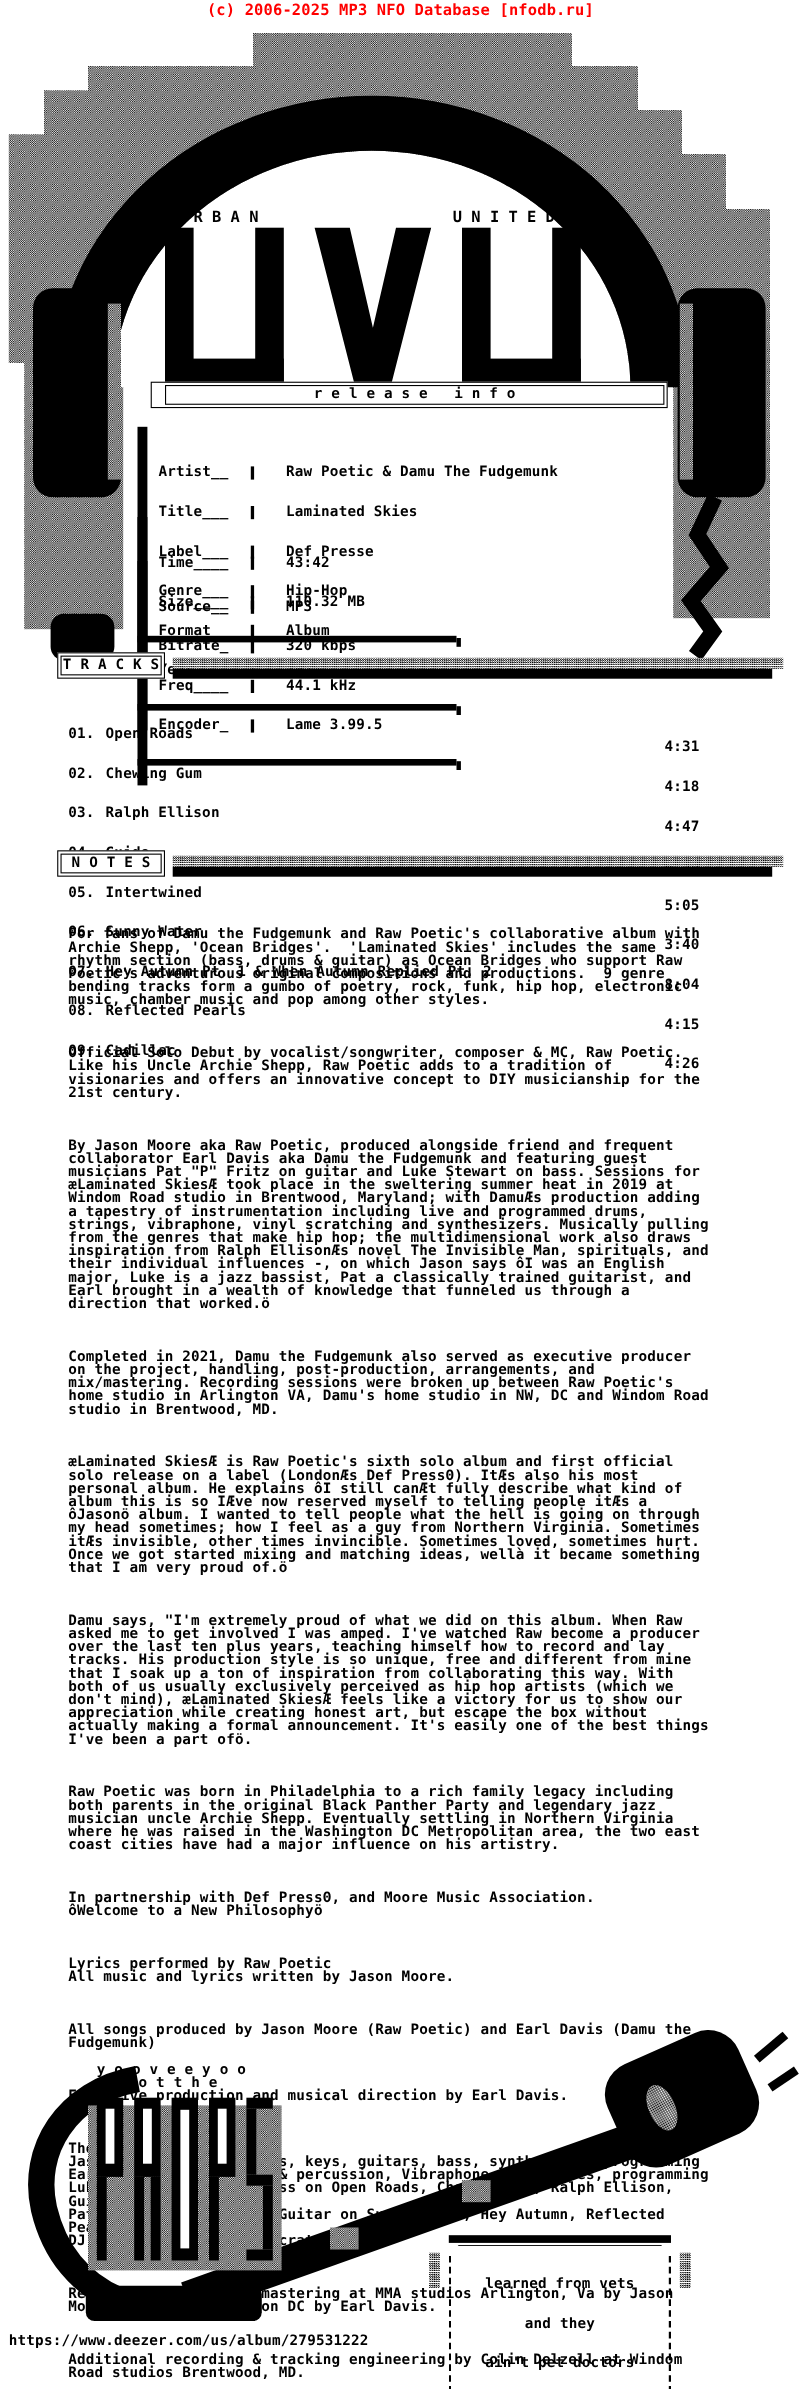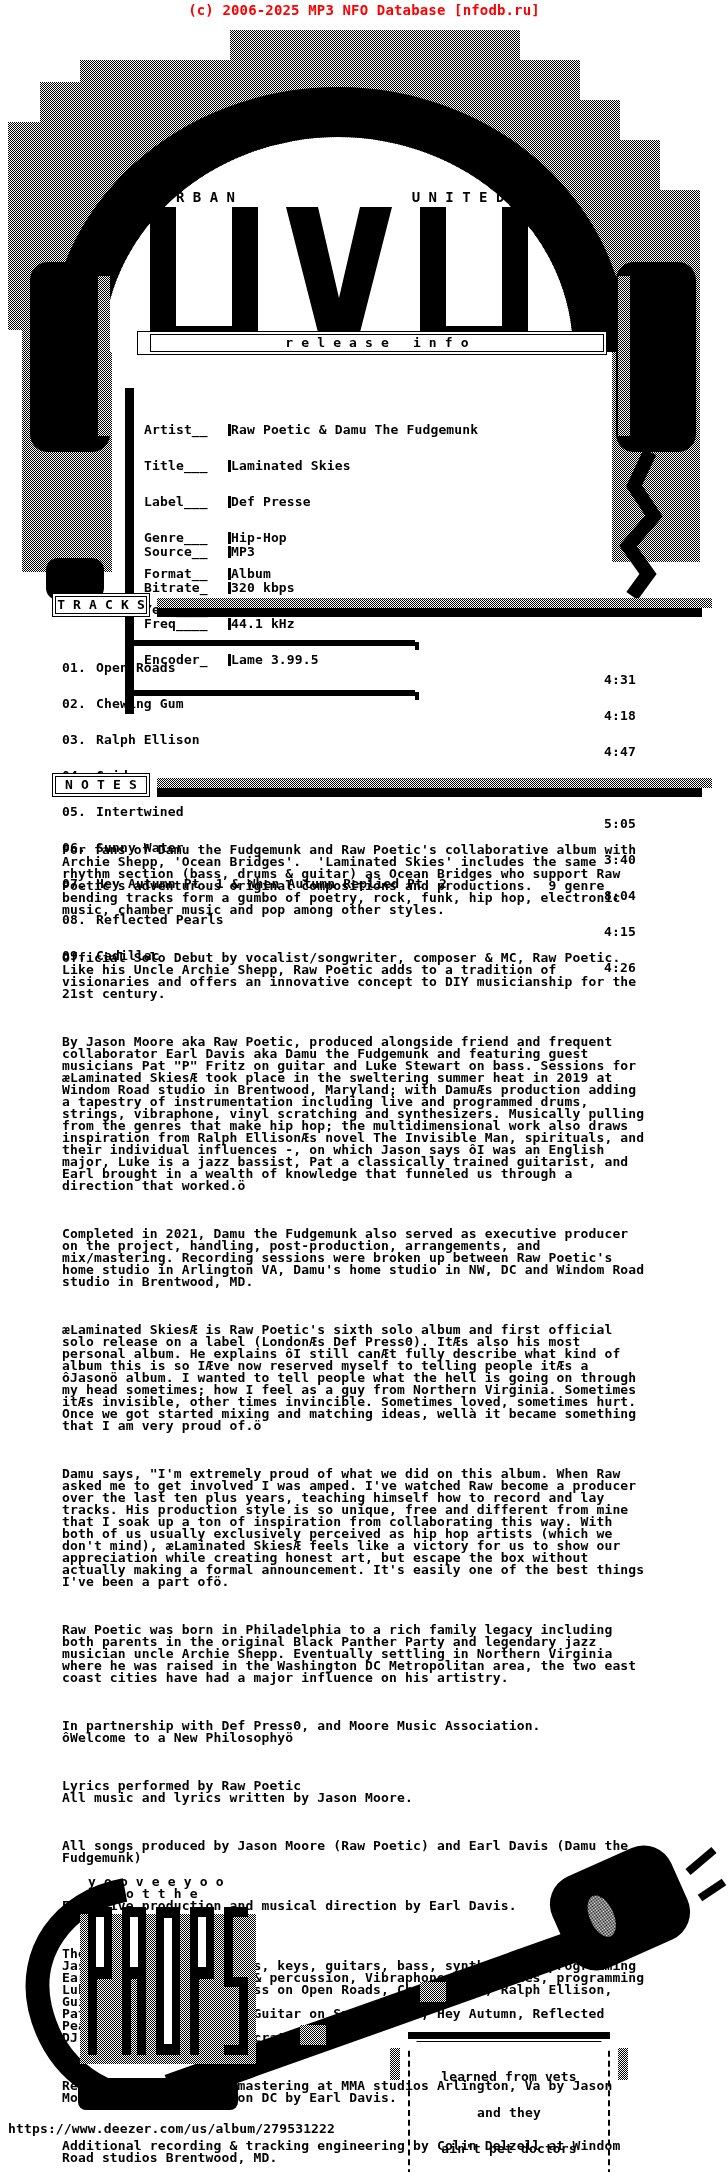--- a/index.html
+++ b/index.html
@@ -8,27 +8,27 @@
   .mono{font-size:13px;line-height:12px;letter-spacing:.15px;white-space:pre;}
   .abs{position:absolute;}
   .dither{background:conic-gradient(#000 0 25%,#fff 0 50%,#000 0 75%,#fff 0);background-size:2px 2px;}
 
   .watermark{top:3px;left:0;width:728px;text-align:center;color:#f00;font-size:14px;line-height:15px;}
 
   
   .dbox{border:1px solid #000;padding:2px;background:#fff;}
   .dbox-in{border:1px solid #000;display:flex;align-items:center;justify-content:center;height:100%;box-sizing:border-box;}
 
-  .relbox{left:137px;top:331px;width:470px;height:24px;box-sizing:border-box;padding-left:12px;}
+  .relbox{left:137px;top:347px;width:470px;height:24px;box-sizing:border-box;padding-left:12px;}
   .relbox .dbox-in{font-size:13px;}
 
   
   .fgroup{left:125px;}
   .fgroup .bar{position:absolute;left:0;top:0;bottom:6px;width:9px;background:#000;}
-  .frow{display:flex;height:12px;align-items:center;}
+  .frow{display:flex;height:12px;align-items:center;gap:29px;}
   .flabel{display:inline-block;box-sizing:border-box;margin-left:19px;width:87px;border-right:3px solid #000;}
   .fval{padding-left:0;}
   .fbottom{height:6px;background:#000;margin-left:0;width:290px;position:relative;}
   .fbottom::after{content:"";position:absolute;right:-4px;top:2px;width:4px;height:8px;background:#000;}
 
   
   .shead-box{left:52px;width:98px;height:24px;box-sizing:border-box;}
   .shead-dither{height:10px;}
   .shead-black{background:#000;height:9px;}
 
@@ -106,20 +106,26 @@
     <div class="bar"></div>
     <div class="frow"><span class="flabel">Artist__</span><span class="fval">Raw Poetic &amp; Damu The Fudgemunk</span></div>
     <div class="frow"><span class="flabel">Title___</span><span class="fval">Laminated Skies</span></div>
     <div class="frow"><span class="flabel">Label___</span><span class="fval">Def Presse</span></div>
     <div class="frow"><span class="flabel">Genre___</span><span class="fval">Hip-Hop</span></div>
     <div class="frow"><span class="flabel">Format__</span><span class="fval">Album</span></div>
     <div class="frow"><span class="flabel">Year____</span><span class="fval">2022</span></div>
     <div class="fbottom"></div>
   </div>
 
+  <div class="abs fgroup mono" style="top:470px;">
+    <div class="bar"></div>
+    <div class="frow"><span class="flabel">Time____</span><span class="fval">43:42</span></div>
+    <div class="frow"><span class="flabel">Size____</span><span class="fval">110.32 MB</span></div>
+    <div class="fbottom"></div>
+  </div>
 
   <div class="abs fgroup mono" style="top:510px;">
     <div class="bar"></div>
     <div class="frow"><span class="flabel">Source__</span><span class="fval">MP3</span></div>
     <div class="frow"><span class="flabel">Bitrate_</span><span class="fval">320 kbps</span></div>
     <div class="frow"><span class="flabel">Freq____</span><span class="fval">44.1 kHz</span></div>
     <div class="frow"><span class="flabel">Encoder_</span><span class="fval">Lame 3.99.5</span></div>
     <div class="fbottom"></div>
   </div>
 

